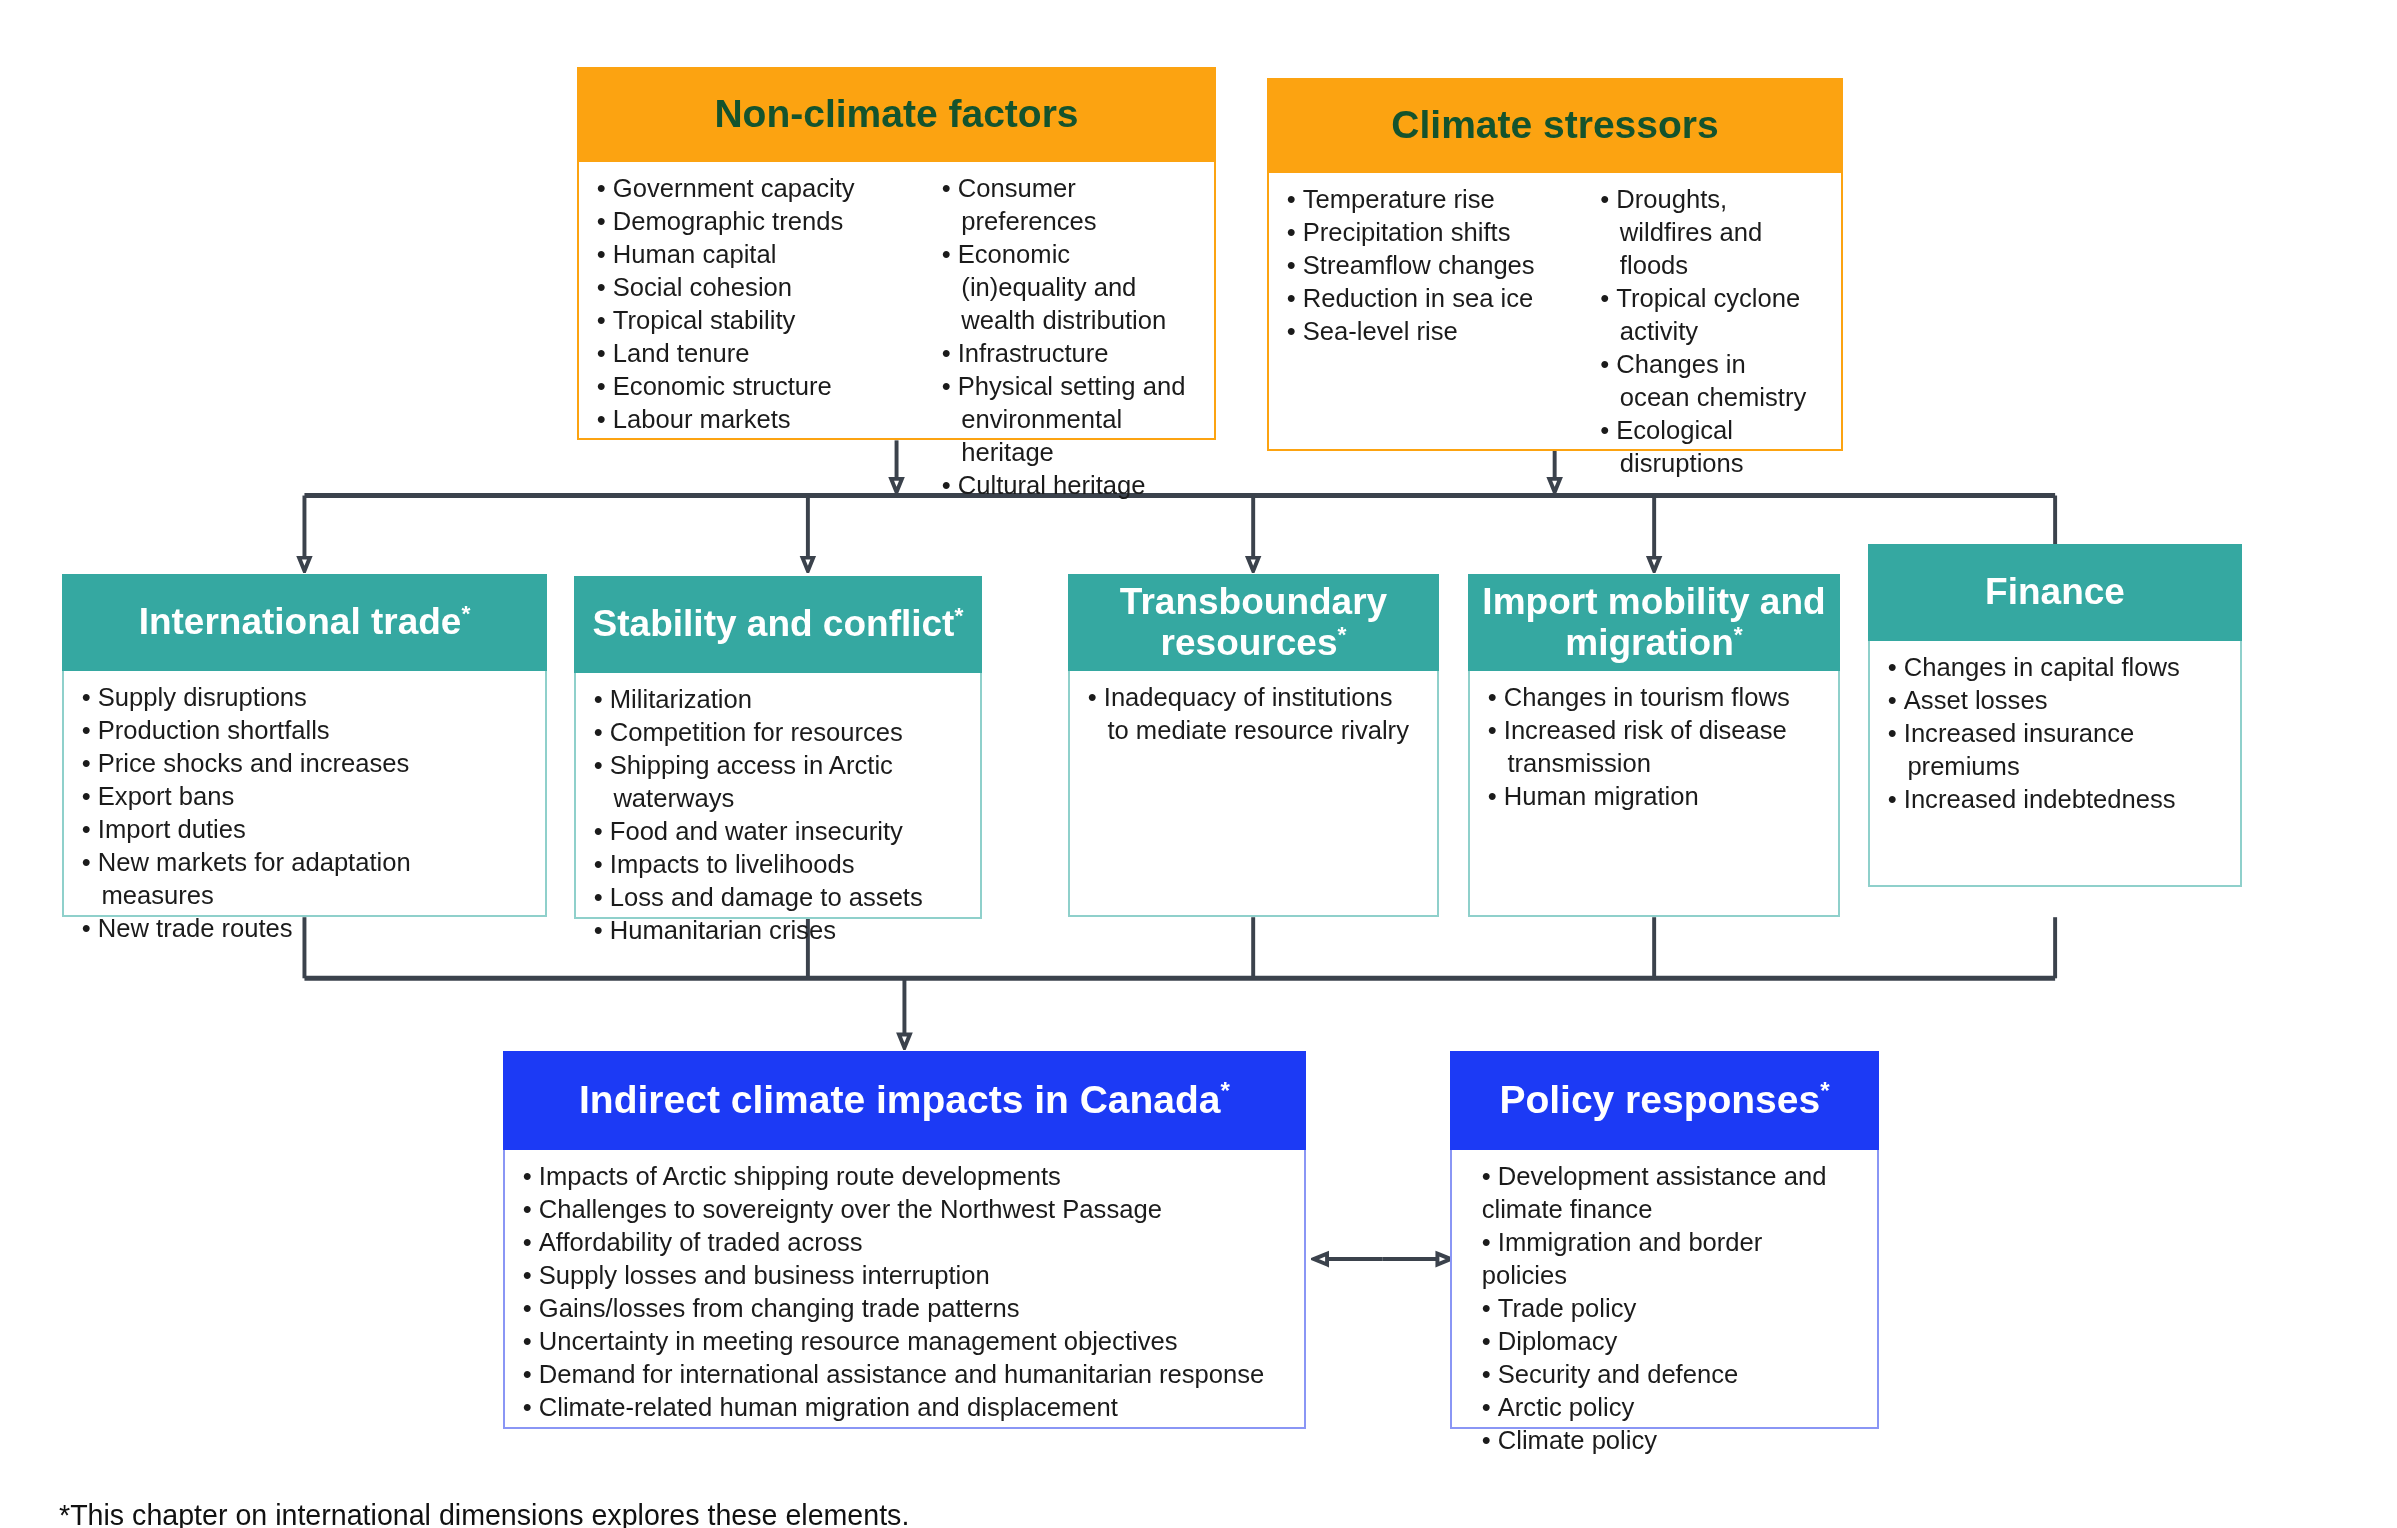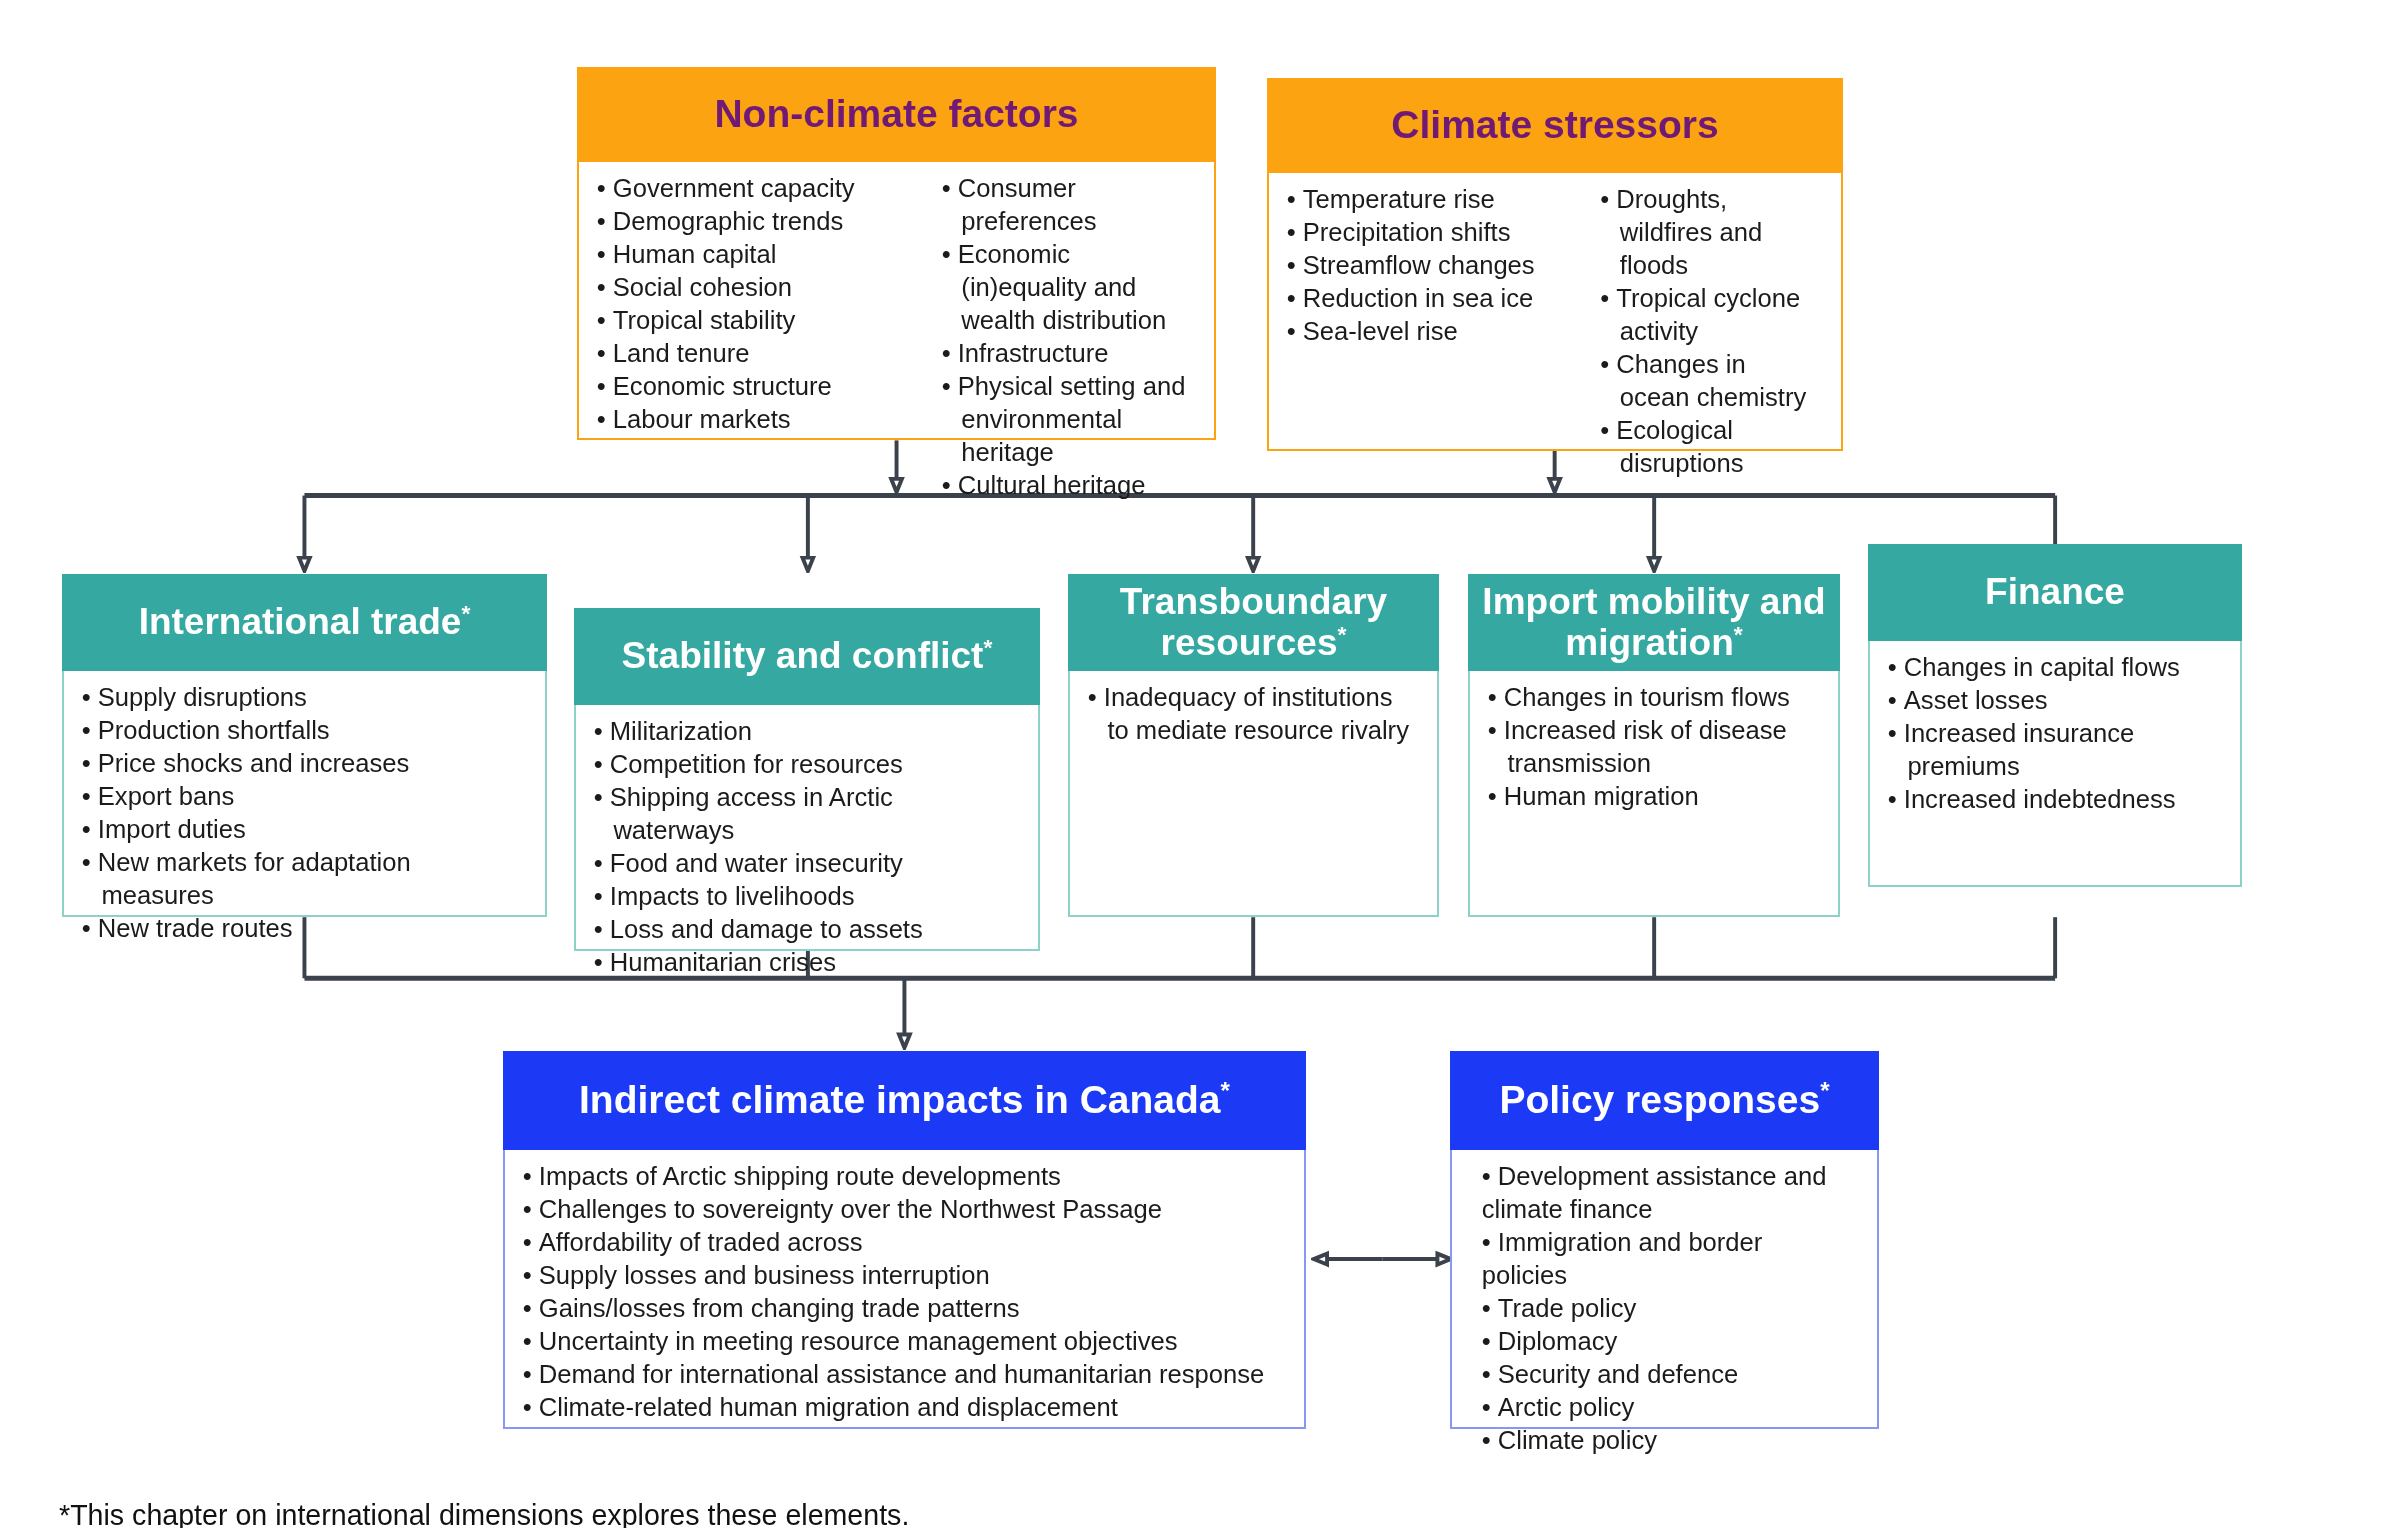--- a/index.html
+++ b/index.html
@@ -12,21 +12,21 @@
   .wires line, .wires path { stroke:var(--arrow,#3b424c); stroke-width:4; fill:none; }
   .wires .thick { stroke-width:5; }
   marker path { fill:var(--arrow,#3b424c); stroke:none; }
 
   .box { position:absolute; }
   .box header { display:flex; align-items:center; justify-content:center; text-align:center; }
   .box header h2 { margin:0; font-weight:bold; line-height:1.1; }
   sup { font-size:62%; vertical-align:super; line-height:0; }
 
   
-  .orange header { background:var(--header-orange,#fca311); color:#701a75; height:95px; }
+  .orange header { background:var(--header-orange,#fca311); color:#14532d; height:95px; }
   .orange header h2 { font-size:39px; }
   .orange .bd { background:#fff; border:2px solid var(--border-orange,#fca311); border-top:none; }
 
   .teal header { background:var(--header-teal,#35a8a1); color:#ffffff; height:97px; }
   .teal header h2 { font-size:37px; }
   .teal .bd { background:#fff; border:2px solid var(--border-teal,#8fd0cb); border-top:none; }
 
   .blue header { background:var(--header-blue,#1c3af5); color:#ffffff; height:99px; }
   .blue header h2 { font-size:39px; }
   .blue .bd { background:#fff; border:2px solid var(--border-blue,#8a96f5); border-top:none; }
@@ -134,21 +134,21 @@
           <li>Production shortfalls</li>
           <li>Price shocks and increases</li>
           <li>Export bans</li>
           <li>Import duties</li>
           <li>New markets for adaptation measures</li>
           <li>New trade routes</li>
         </ul>
     </div>
   </section>
 
-  <section class="box teal" style="left:574px; top:608px; width:466px;">
+  <section class="box teal" style="left:574px; top:576px; width:408px;">
     <header>
       <h2><span>Stability and conflict</span><sup>*</sup></h2>
     </header>
     <div class="bd" style="height:246px;">
       <ul>
           <li>Militarization</li>
           <li>Competition for resources</li>
           <li>Shipping access in Arctic waterways</li>
           <li>Food and water insecurity</li>
           <li>Impacts to livelihoods</li>

